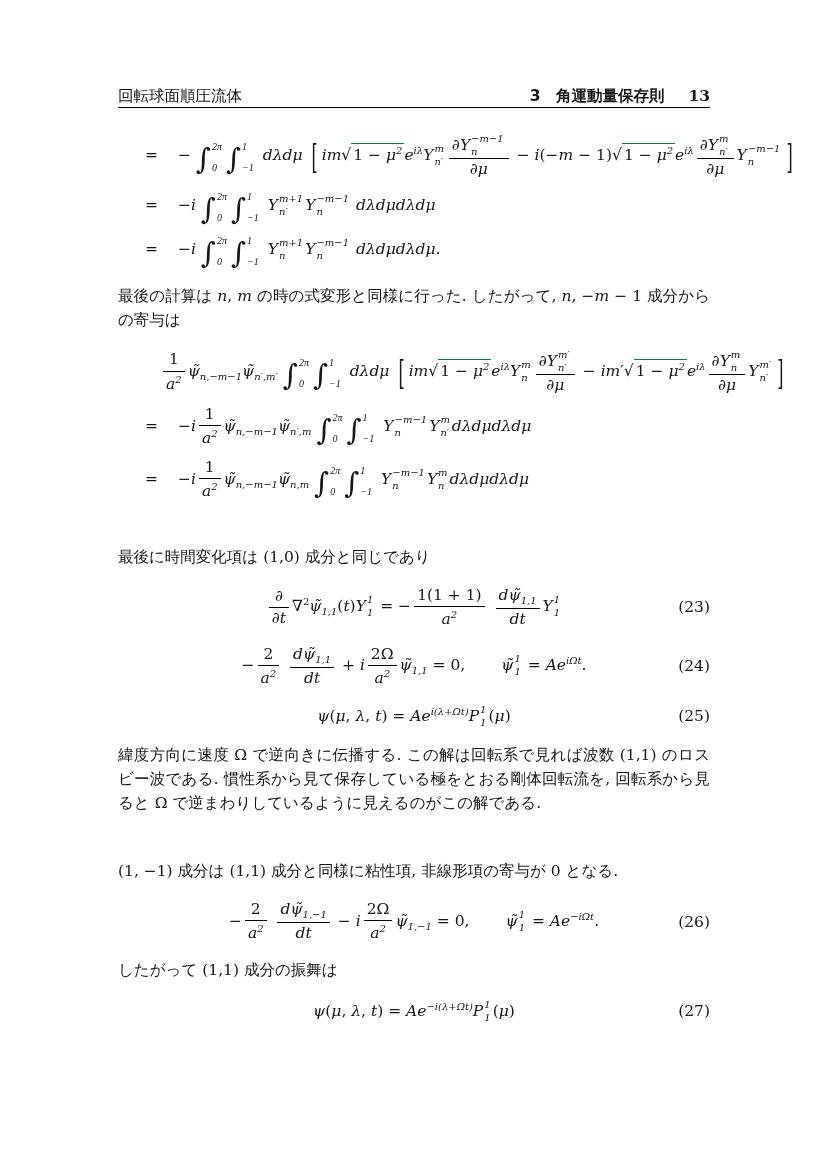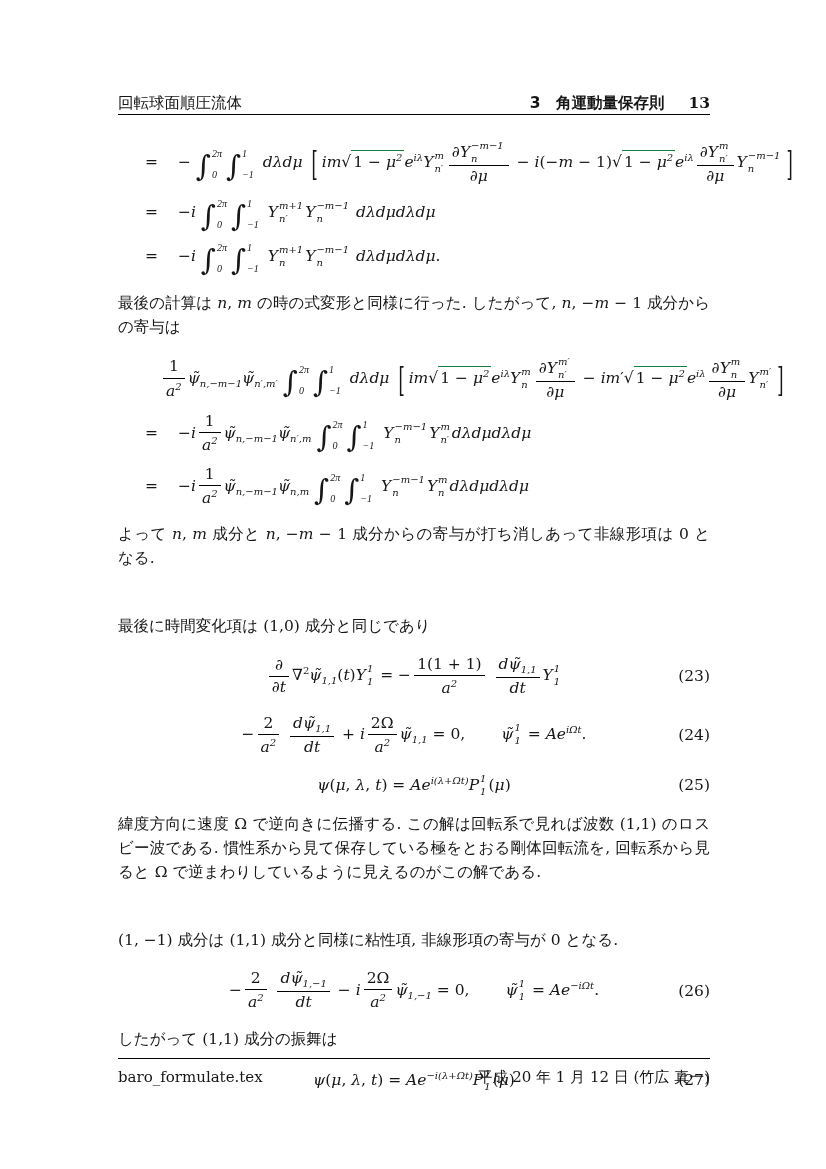--- a/index.html
+++ b/index.html
@@ -9,21 +9,21 @@
     font-family: "DejaVu Serif", "Liberation Serif", serif;
     color: #161616; overflow: hidden;
   }
   .content { position: absolute; left: 118px; top: 86px; width: 592px; }
 
   .header {
     display: flex; justify-content: space-between; align-items: baseline;
     font-size: 15.5px; border-bottom: 1.6px solid #000;
   }
   .h-left { font-family: "DejaVu Sans", "Liberation Sans", sans-serif; }
-  .h-right { display: flex; align-items: baseline; margin-top: 7px; }
+  .h-right { display: flex; align-items: baseline; }
   .h-sec { font-family: "DejaVu Sans", "Liberation Sans", sans-serif; font-weight: bold; }
   .h-page { font-weight: bold; margin-left: 24px; }
 
   .par { font-size: 15.5px; line-height: 24px; margin: 14px 0 0; text-align: justify; }
   .par.gap { margin-top: 44px; }
 
   .eq { font-size: 15.5px; white-space: nowrap; }
   .eq i { font-style: italic; }
   .eq sub, .eq sup { font-size: 10px; font-style: italic; }
   .eq sup.up { font-style: normal; }
@@ -91,21 +91,20 @@
     </div>
 
     <p class="par">最後の計算は <i>n</i>, <i>m</i> の時の式変形と同様に行った. したがって, <i>n</i>, −<i>m</i> − 1 成分からの寄与は</p>
 
     <div class="eq blockB">
       <div class="row r1"><span class="fr"><span class="n">1</span><span class="d"><i>a</i><sup>2</sup></span></span><i>ψ̃</i><sub>n,−m−1</sub><i>ψ̃</i><sub>n′,m′</sub> <span class="ii">∫</span><span class="lims"><span class="u">2π</span><span class="l">0</span></span><span class="ii">∫</span><span class="lims"><span class="u">1</span><span class="l">−1</span></span> <i>dλdμ</i> <span class="bb">[</span><i>im</i><span class="sq">√</span><span class="ov">1 − <i>μ</i><sup>2</sup></span><i>e</i><sup>iλ</sup><i>Y</i><span class="ss"><span class="t">m</span><span class="b">n</span></span><span class="fr"><span class="n">∂<i>Y</i><span class="ss"><span class="t">m′</span><span class="b">n′</span></span></span><span class="d">∂<i>μ</i></span></span> − <i>im</i>′<span class="sq">√</span><span class="ov">1 − <i>μ</i><sup>2</sup></span><i>e</i><sup>iλ</sup><span class="fr"><span class="n">∂<i>Y</i><span class="ss"><span class="t">m</span><span class="b">n</span></span></span><span class="d">∂<i>μ</i></span></span><i>Y</i><span class="ss"><span class="t">m′</span><span class="b">n′</span></span><span class="bb">]</span></div>
       <div class="row r2"><span class="req">=</span> −<i>i</i><span class="fr"><span class="n">1</span><span class="d"><i>a</i><sup>2</sup></span></span><i>ψ̃</i><sub>n,−m−1</sub><i>ψ̃</i><sub>n′,m</sub> <span class="ii">∫</span><span class="lims"><span class="u">2π</span><span class="l">0</span></span><span class="ii">∫</span><span class="lims"><span class="u">1</span><span class="l">−1</span></span> <i>Y</i><span class="ss"><span class="t">−m−1</span><span class="b">n</span></span><i>Y</i><span class="ss"><span class="t">m</span><span class="b">n′</span></span><i>dλdμdλdμ</i></div>
       <div class="row r3"><span class="req">=</span> −<i>i</i><span class="fr"><span class="n">1</span><span class="d"><i>a</i><sup>2</sup></span></span><i>ψ̃</i><sub>n,−m−1</sub><i>ψ̃</i><sub>n,m</sub> <span class="ii">∫</span><span class="lims"><span class="u">2π</span><span class="l">0</span></span><span class="ii">∫</span><span class="lims"><span class="u">1</span><span class="l">−1</span></span> <i>Y</i><span class="ss"><span class="t">−m−1</span><span class="b">n</span></span><i>Y</i><span class="ss"><span class="t">m</span><span class="b">n</span></span><i>dλdμdλdμ</i></div>
     </div>
 
-    <p class="par">よって <i>n</i>, <i>m</i> 成分と <i>n</i>, −<i>m</i> − 1 成分からの寄与が打ち消しあって非線形項は 0 となる.</p>
 
     <p class="par gap">最後に時間変化項は (1,0) 成分と同じであり</p>
 
     <div class="eq neq">
       <span><span class="fr"><span class="n">∂</span><span class="d">∂<i>t</i></span></span>∇<sup class="up">2</sup><i>ψ̃</i><sub>1,1</sub>(<i>t</i>)<i>Y</i><span class="ss"><span class="t">1</span><span class="b">1</span></span> = −<span class="fr"><span class="n">1(1 + 1)</span><span class="d"><i>a</i><sup>2</sup></span></span> <span class="fr"><span class="n"><i>dψ̃</i><sub>1,1</sub></span><span class="d"><i>dt</i></span></span><i>Y</i><span class="ss"><span class="t">1</span><span class="b">1</span></span></span>
       <span class="eqno">(23)</span>
     </div>
 
 
     <div class="eq neq">
@@ -130,17 +129,13 @@
 
     <p class="par">したがって (1,1) 成分の振舞は</p>
 
     <div class="eq neq">
       <span><i>ψ</i>(<i>μ</i>, <i>λ</i>, <i>t</i>) = <i>Ae</i><sup>−i(λ+Ωt)</sup><i>P</i><span class="ss"><span class="t">1</span><span class="b">1</span></span>(<i>μ</i>)</span>
       <span class="eqno">(27)</span>
     </div>
 
   </div>
 
-  <div class="footer">
-    <span>baro_formulate.tex</span>
-    <span>平成 20 年 1 月 12 日 (竹広 真一)</span>
-  </div>
 </div>
 
 </body></html>

